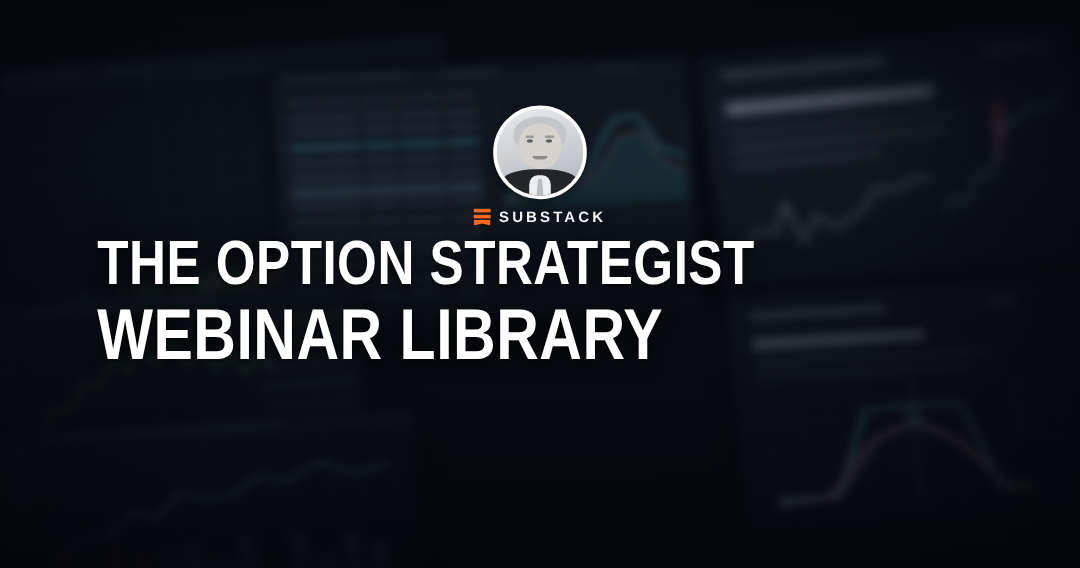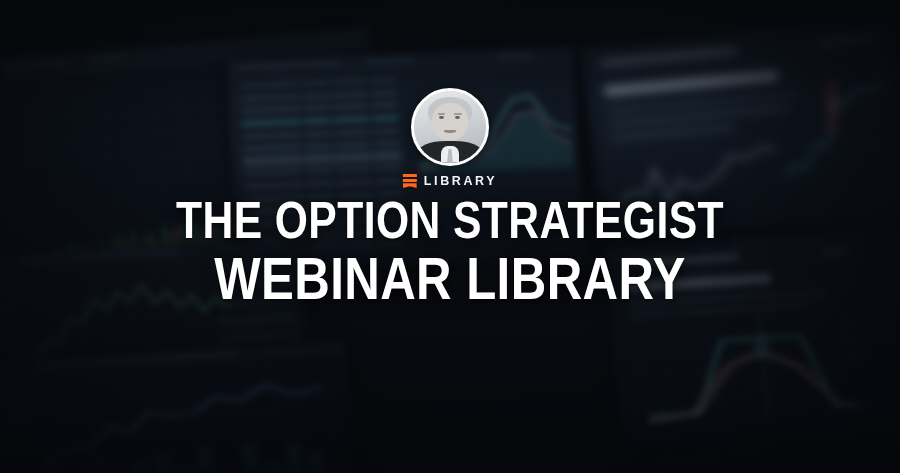--- a/index.html
+++ b/index.html
@@ -149,21 +149,21 @@
   .ss-mark i:nth-child(2){ top:4.6px; height:3px; }
   .ss-mark i:nth-child(3){ top:9.2px; height:4.8px;
       clip-path:polygon(0 0,100% 0,100% 100%,50% 62%,0 100%); }
   .ss-word{
     font-family:"Liberation Sans", sans-serif;
     font-size:12.5px; font-weight:bold; letter-spacing:2.6px;
     color:#f2f4f6; line-height:1;
   }
 
   .headline{
-    position:absolute; top:197px; left:0; right:0; text-align:center;
+    position:absolute; top:197px; left:0; right:0; text-align:left;
     color:#ffffff;
   }
   .hl-line{
     font-family:"Liberation Sans Narrow","Liberation Sans", sans-serif;
     font-weight:bold; line-height:.92; letter-spacing:.5px;
     text-shadow:0 3px 16px rgba(0,0,0,.72), 0 1px 3px rgba(0,0,0,.6);
     transform:scaleX(.82); transform-origin:center;
     white-space:nowrap;
   }
   #hl-1{ font-size:52px; }
@@ -599,21 +599,21 @@
         <div class="p-tie"></div>
       </div>
     </div>
 
     <div class="substack">
       <span class="ss-mark">
         <i></i>
           <i></i>
           <i></i>
       </span>
-      <span class="ss-word">LIBRARY</span>
+      <span class="ss-word">SUBSTACK</span>
     </div>
 
     <div class="headline">
       <div class="hl-line" id="hl-1">THE OPTION STRATEGIST</div>
       <div class="hl-line" id="hl-2">WEBINAR LIBRARY</div>
     </div>
 
 
   </div>
 </div>

